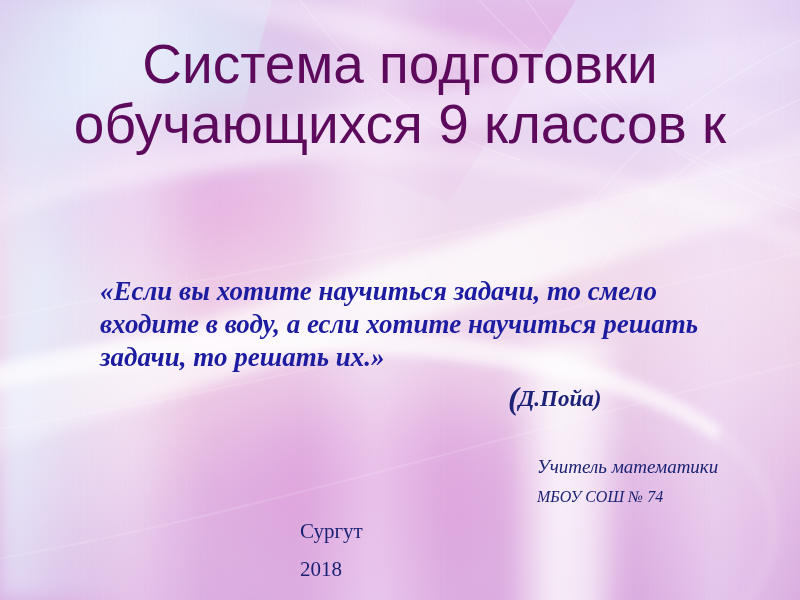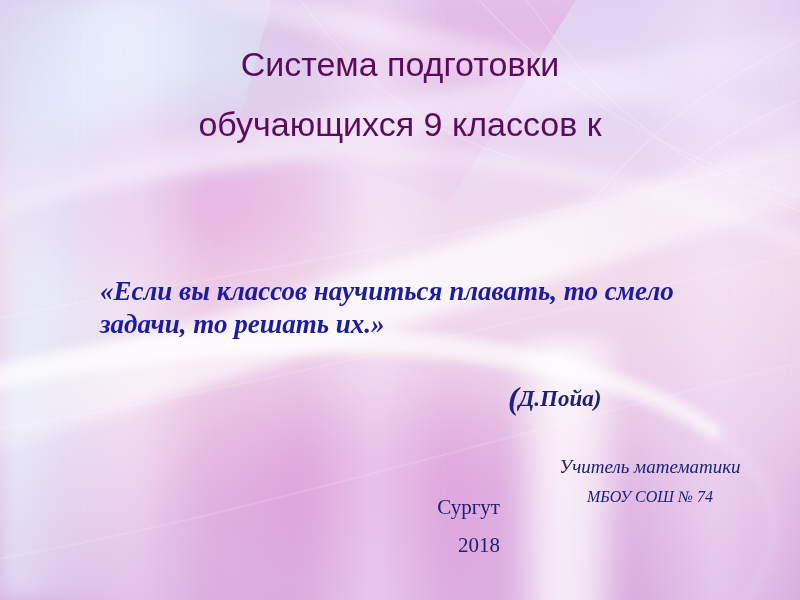--- a/index.html
+++ b/index.html
@@ -181,21 +181,21 @@
 
   #title-block {
     position: absolute;
     left: 40px;
     top: 34px;
     width: 720px;
     text-align: center;
   }
   .title-line {
     font-family: "Liberation Sans", sans-serif;
-    font-size: 34px;
+    font-size: 55px;
     line-height: 60px;
     font-weight: 400;
     color: #5d0a5d;
     letter-spacing: 0px;
     white-space: nowrap;
   }
 
   #quote-block {
     position: absolute;
     left: 100px;
@@ -224,44 +224,43 @@
     white-space: nowrap;
   }
   #attribution .big-paren {
     font-size: 32px;
     line-height: 0;
     vertical-align: -3px;
   }
 
   #author-block {
     position: absolute;
-    left: 520px;
+    left: 537px;
     top: 450px;
     width: 260px;
-    text-align: center;
   }
   .author-line {
     font-family: "Liberation Serif", serif;
     font-style: italic;
     font-size: 19px;
     line-height: 34px;
     color: #1b2273;
     white-space: nowrap;
   }
   .author-line.small {
     font-size: 16px;
     line-height: 26px;
   }
 
   #city-block {
     position: absolute;
     left: 300px;
-    top: 488px;
+    top: 512px;
     width: 200px;
-    text-align: right;
+    text-align: left;
   }
   .city-line {
     font-family: "Liberation Serif", serif;
     font-style: normal;
     font-size: 21px;
     line-height: 38px;
     color: #1b2273;
     white-space: nowrap;
   }
 </style>
@@ -305,21 +304,22 @@
   <div class="bg-layer" id="bg-haze"></div>
 
   <div id="content">
 
     <div id="title-block">
       <div class="title-line">Система подготовки</div>
       <div class="title-line">обучающихся 9 классов к</div>
     </div>
 
     <div id="quote-block">
-      <div class="quote-line">«Если вы классов научиться плавать, то смело</div>
+      <div class="quote-line">«Если вы хотите научиться задачи, то смело</div>
+      <div class="quote-line">входите в воду, а если хотите научиться решать</div>
       <div class="quote-line">задачи, то решать их.»</div>
     </div>
 
     <div id="attribution"><span class="big-paren">(</span><span>Д.Пойа</span><span>)</span></div>
 
     <div id="author-block">
       <div class="author-line">Учитель математики</div>
       <div class="author-line small">МБОУ СОШ № 74</div>
     </div>
 

